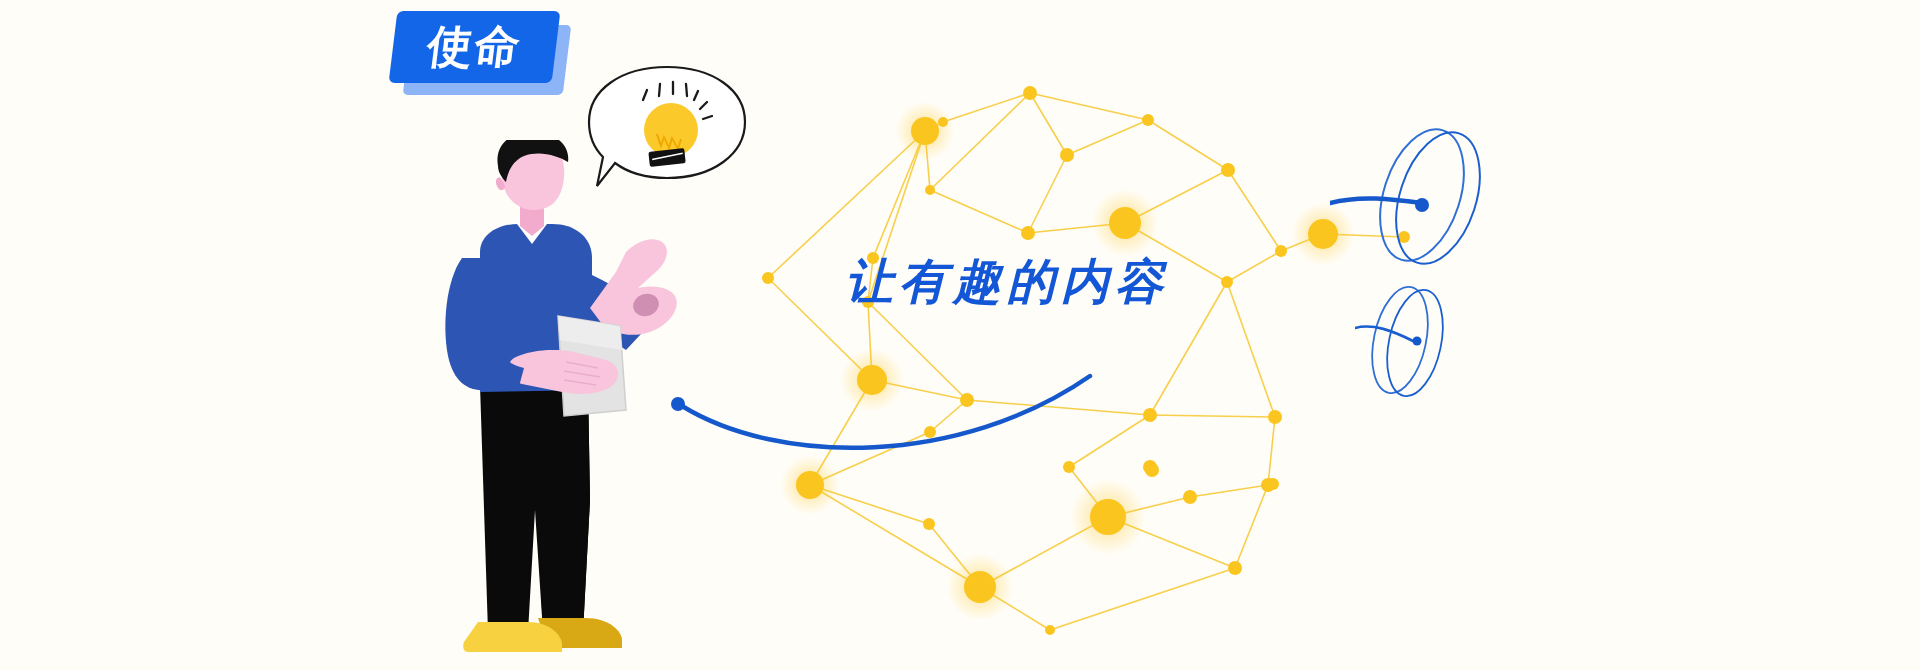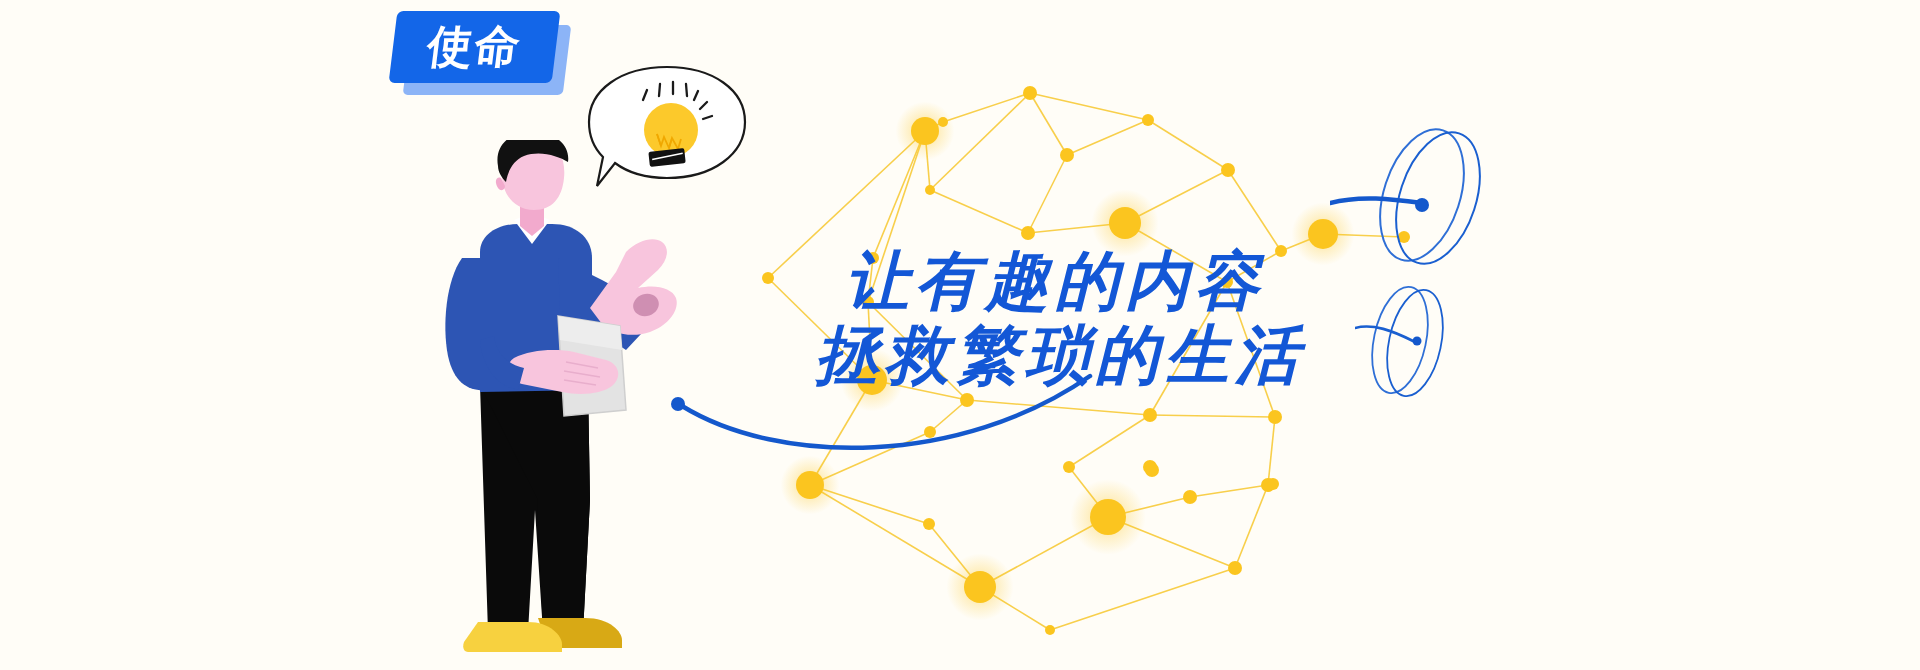--- a/index.html
+++ b/index.html
@@ -69,27 +69,27 @@
 
   
   .headline {
     position: absolute;
     left: 845px;
     top: 245px;
     width: 640px;
   }
   .headline-line {
     color: #1357d6;
-    font-size: 64px;
+    font-size: 48px;
     font-weight: bold;
     font-style: italic;
     letter-spacing: 6px;
     line-height: 74px;
     white-space: nowrap;
-    font-family: Liberation Serif, serif;
+    font-family: Liberation Sans, sans-serif;
   }
   .headline-line.l2 {
     margin-left: -30px;
   }
 
   
   .character {
     position: absolute;
     left: 440px;
     top: 140px;
@@ -333,16 +333,15 @@
         <path d="M 124 231 L 160 237"></path>
         <path d="M 124 240 L 156 245"></path>
       </g>
     </g>
 
     <path d="M 40 200 C 42 226 56 246 78 250 L 84 228 C 66 224 56 212 54 196 Z" fill="#2d55b4"></path>
   </svg>
 
   <div class="headline">
     <div class="headline-line l1">让有趣的内容</div>
-    <div class="headline-line l2">拯救繁琐的生活</div>
   </div>
 
 </div>
 
 </body></html>

